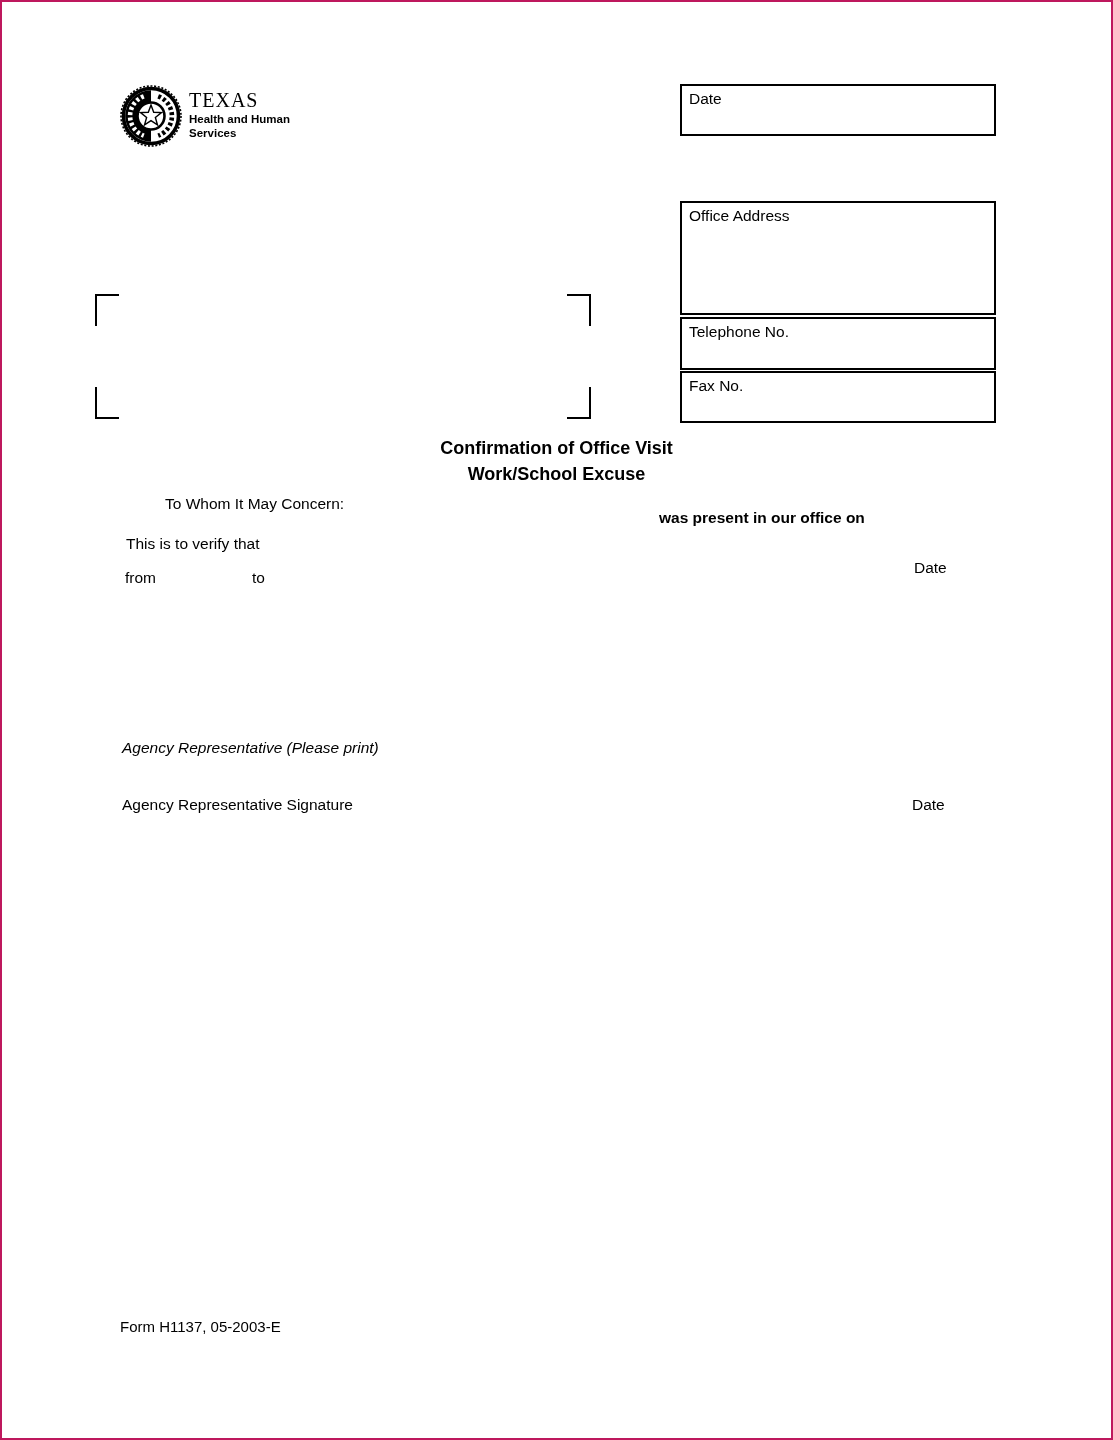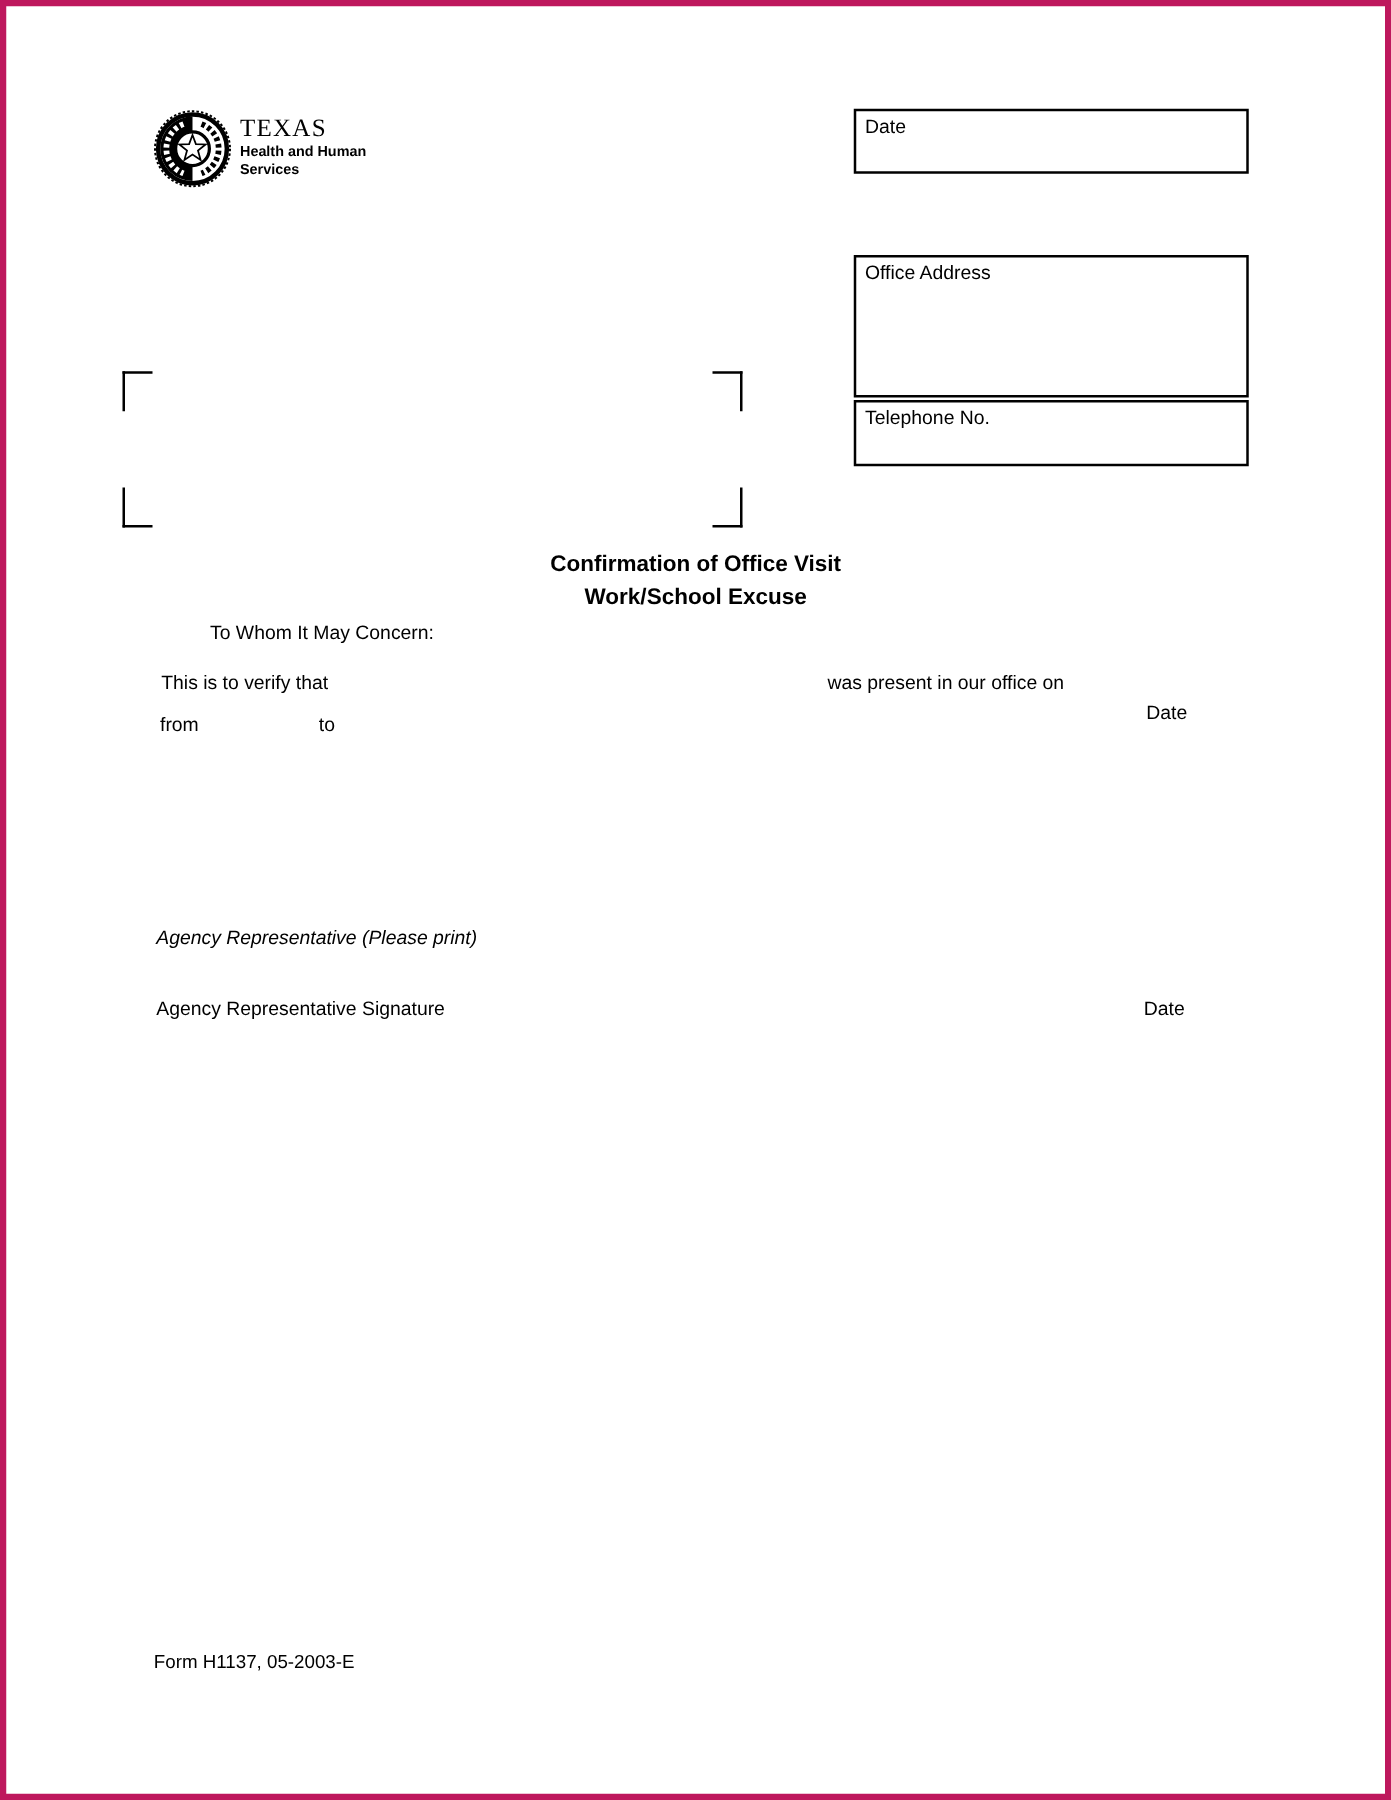--- a/index.html
+++ b/index.html
@@ -1,20 +1,20 @@
 <!DOCTYPE html>
 <html><head>
 <meta charset="utf-8">
 <style>
   html,body { margin:0; padding:0; background:#fff; }
   .page {
     position:relative;
     width:1113px; height:1440px;
     background:#fff;
-    border:5px solid #be185d;
+    border:2px solid #be185d;
     box-sizing:border-box;
     font-family:"Liberation Sans", sans-serif;
     color:#000;
     overflow:hidden;
   }
   .abs { position:absolute; }
 
   
   .seal { left:117px; top:82px; width:64px; height:64px; }
   .logo-text { left:187px; top:88px; line-height:1; }
@@ -52,21 +52,21 @@
   .form-title {
     left:0; right:0; top:433px;
     text-align:center;
     font-size:18px; font-weight:bold; line-height:26px;
   }
 
   
   .t { font-size:15.5px; white-space:nowrap; }
   .salutation   { left:124px; top:493px;margin-left:39px; }
   .verify-pre   { left:124px; top:533px; }
-  .verify-suf   { left:657px; top:533px; }
+  .verify-suf   { left:657px; top:507px;font-weight:bold; }
   .date-label-1 { left:912px; top:557px; }
   .from-label   { left:123px; top:567px; }
   .to-label     { left:250px; top:567px; }
   .contact-line { left:121px; top:612px; }
   .rep-print    { left:120px; top:737px;font-style:italic; }
   .rep-sig      { left:120px; top:794px; }
   .date-label-2 { left:910px; top:794px; }
   .footer-id    { left:118px; top:1316px; font-size:15px; }
 
   
@@ -98,20 +98,23 @@
 
   <div class="abs hbox hbox-date">
     <span>Date</span>
   </div>
   <div class="abs hbox hbox-address">
     <span>Office Address</span>
   </div>
   <div class="abs hbox hbox-phone">
     <span>Telephone No.</span>
   </div>
+  <div class="abs hbox hbox-fax">
+    <span>Fax No.</span>
+  </div>
 
   <div class="abs bk bk-tl"></div>
   <div class="abs bk bk-tr"></div>
   <div class="abs bk bk-bl"></div>
   <div class="abs bk bk-br"></div>
 
   <div class="abs form-title">
     <div>Confirmation of Office Visit</div>
     <div>Work/School Excuse</div>
   </div>

